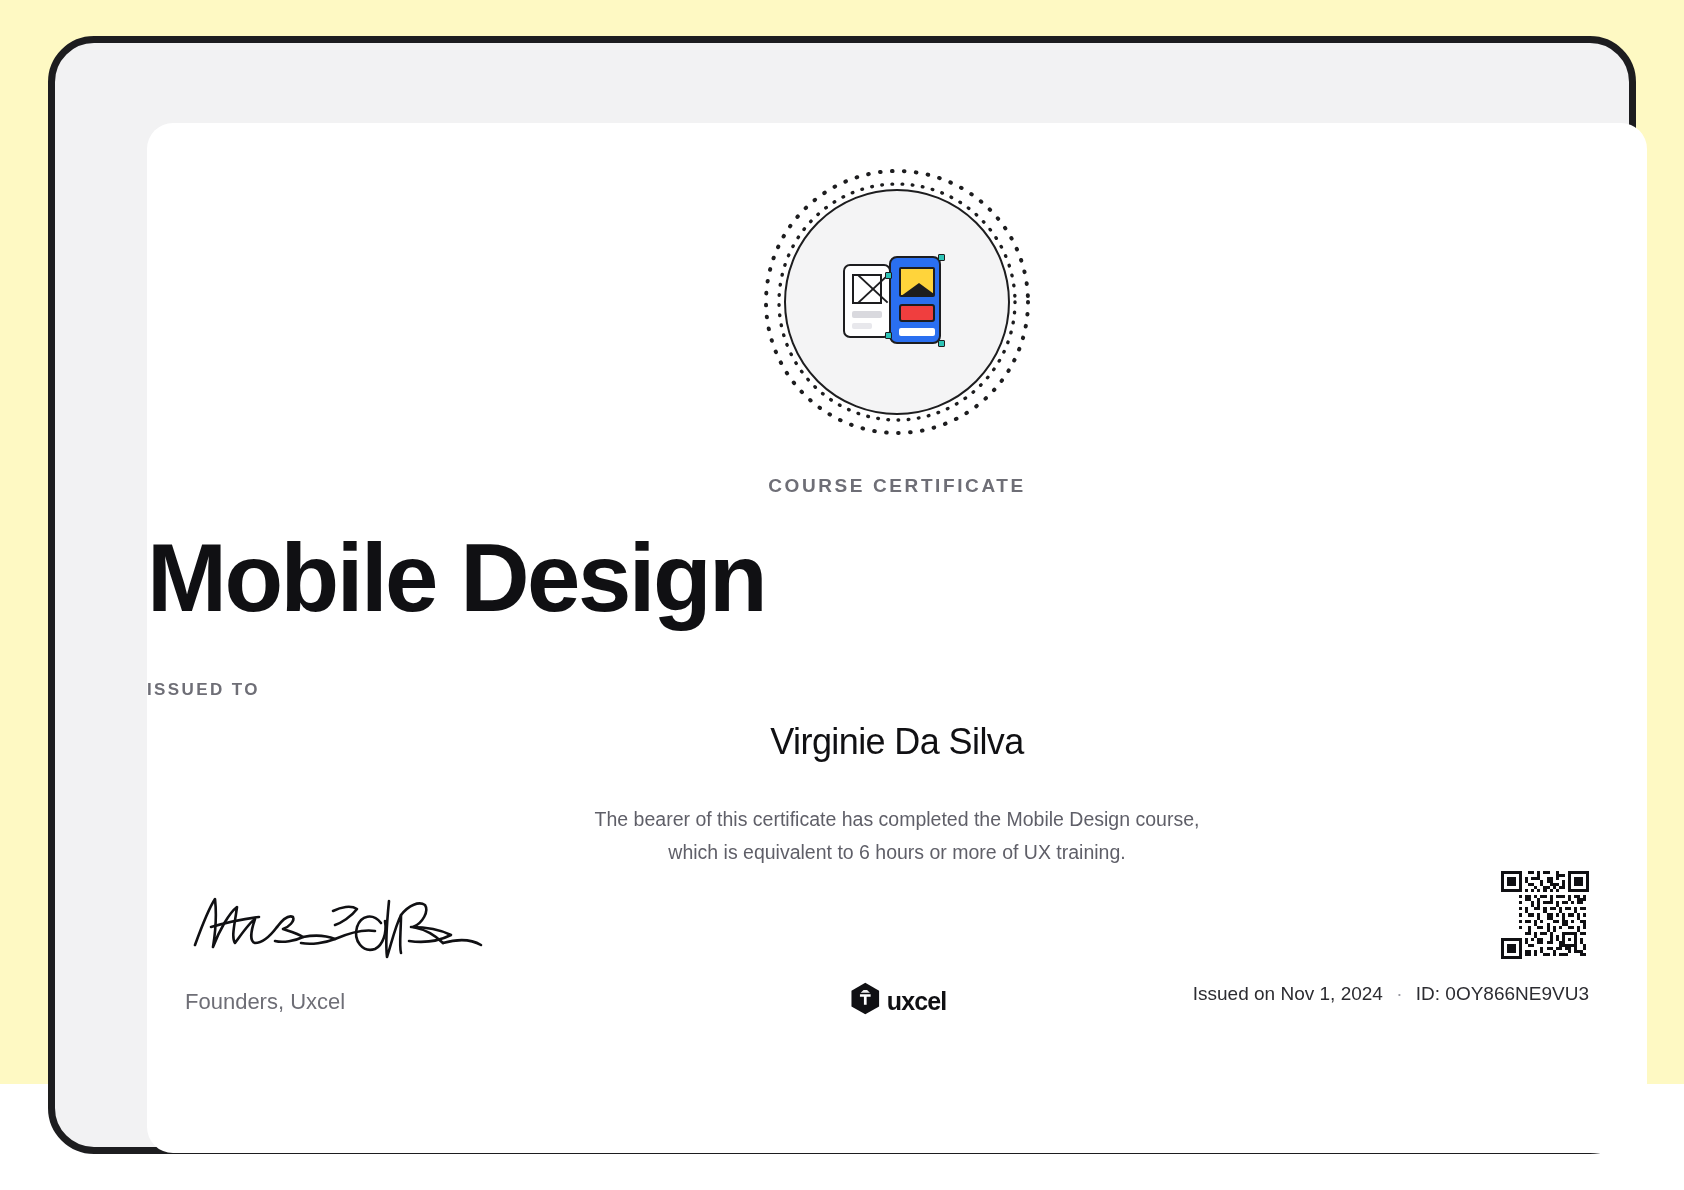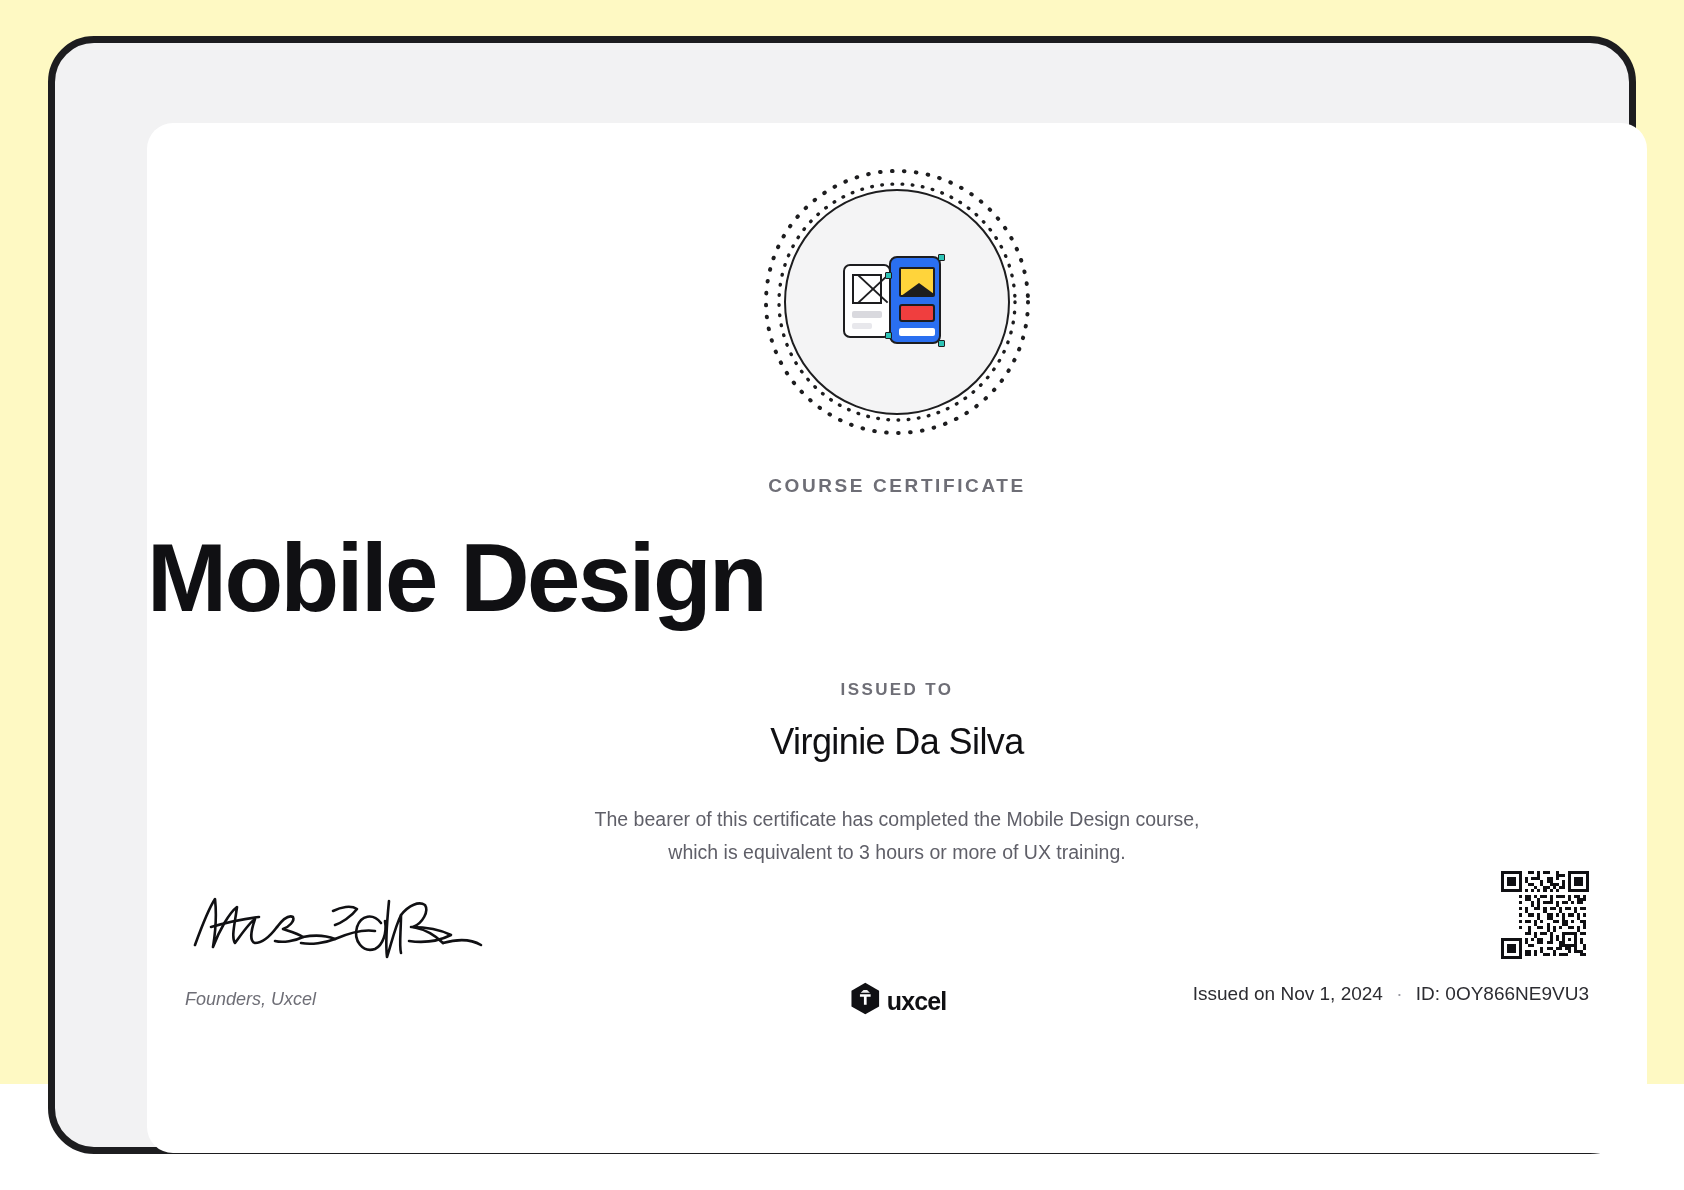--- a/index.html
+++ b/index.html
@@ -183,21 +183,21 @@
     text-align: left;
     font-size: 96px;
     font-weight: bold;
     letter-spacing: -2.5px;
     color: #101013;
   }
   .issued-label {
     position: absolute;
     top: 557px;
     left: 0; right: 0;
-    text-align: center;
+    text-align: left;
     font-size: 17px;
     font-weight: bold;
     letter-spacing: 2.4px;
     color: #6e6e76;
   }
   .recipient {
     position: absolute;
     top: 598px;
     left: 0; right: 0;
     text-align: center;
@@ -221,23 +221,22 @@
     position: absolute;
     left: 38px;
     top: 760px;
     width: 320px;
     height: 90px;
   }
   .founders {
     position: absolute;
     left: 38px;
     top: 866px;
-    font-size: 18px;
+    font-size: 22px;
     color: #6e6e76;
-    font-style: italic;
   }
 
   .brand {
     position: absolute;
     left: 50%;
     transform: translateX(-50%);
     top: 858px;
     display: flex;
     align-items: flex-end;
     gap: 4px;
@@ -315,21 +314,21 @@
         </div>
       </div>
 
       <div class="kicker">COURSE CERTIFICATE</div>
       <div class="title">Mobile Design</div>
       <div class="issued-label">ISSUED TO</div>
       <div class="recipient">Virginie Da Silva</div>
 
       <div class="blurb">
         <div>The bearer of this certificate has completed the Mobile Design course,</div>
-        <div>which is equivalent to 3 hours or more of UX training.</div>
+        <div>which is equivalent to 6 hours or more of UX training.</div>
       </div>
 
       <svg class="signature" viewBox="0 0 320 90">
         <g fill="none" stroke="#101013" stroke-width="2.6" stroke-linecap="round" stroke-linejoin="round">
           <path d="M10,62 C18,40 26,22 30,16 C32,34 30,52 28,64 C34,48 44,30 52,24 C50,40 46,54 50,60 C56,52 64,40 70,36 C66,48 64,58 70,60 C78,60 86,52 92,44"></path>
           <path d="M26,44 C40,40 58,36 74,34"></path>
           <path d="M92,44 C98,36 104,32 108,34 C110,38 104,44 98,46 C104,48 112,50 118,54 C110,58 98,60 90,58"></path>
           <path d="M118,54 C128,52 140,52 150,56 C140,60 126,62 116,60"></path>
           <path d="M150,56 C164,50 178,46 190,48"></path>
           <path d="M148,28 C156,24 166,22 172,26 C166,34 156,40 150,42"></path>

